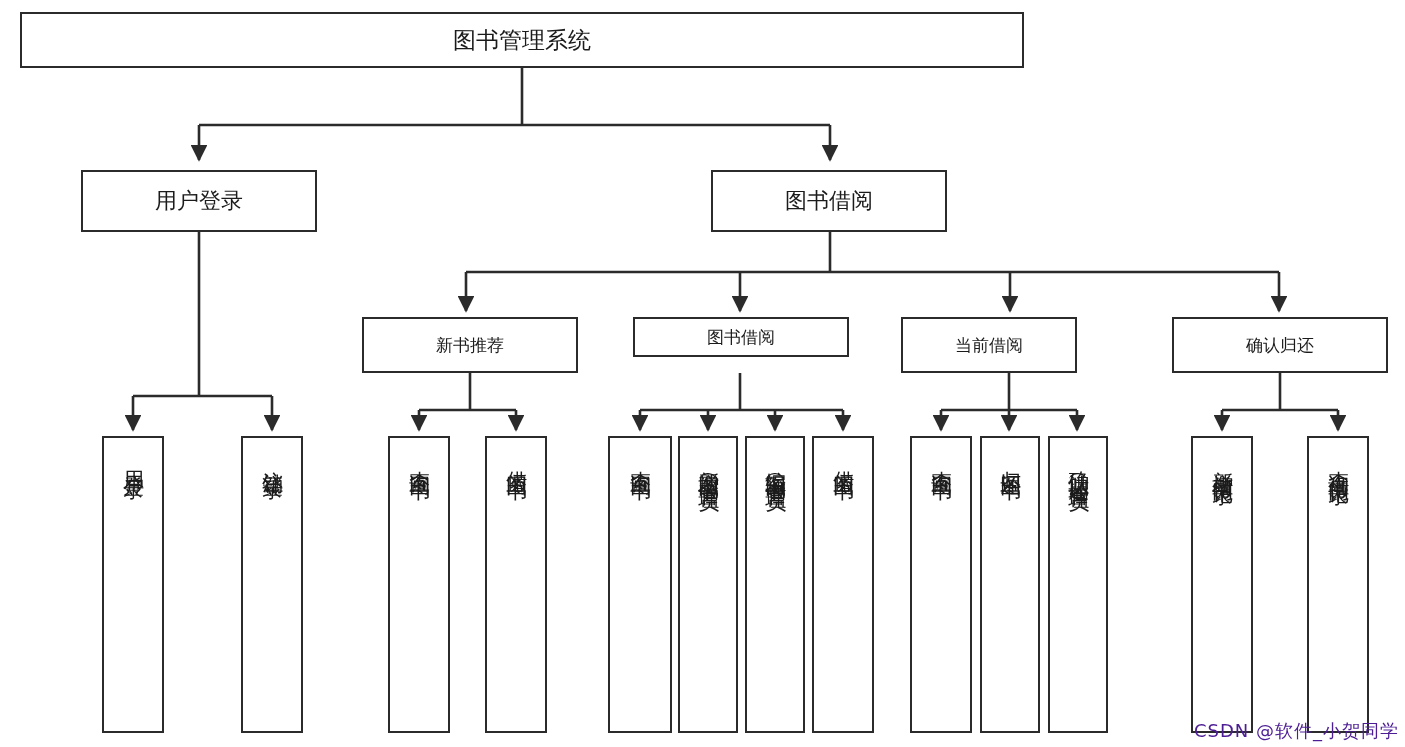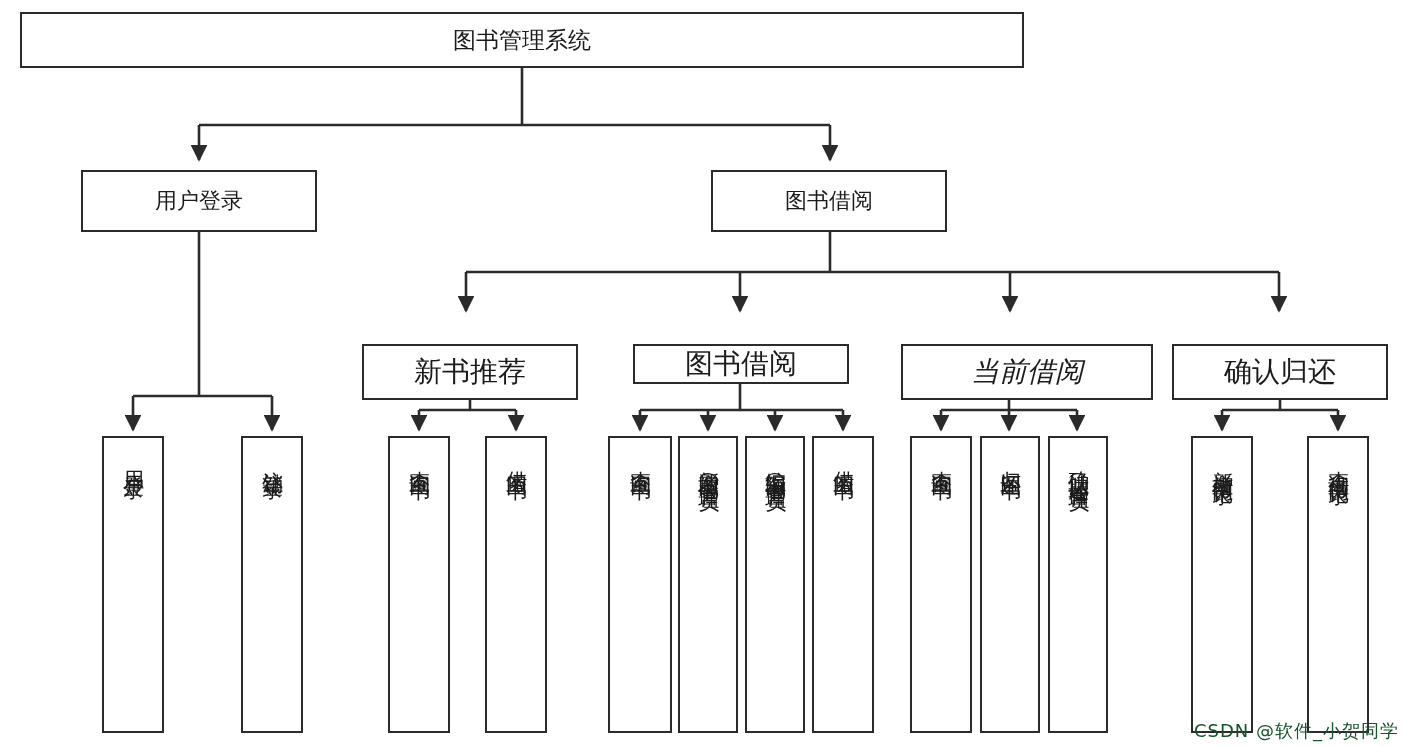--- a/index.html
+++ b/index.html
@@ -28,41 +28,41 @@
     border:2px solid #2b2b2b;
     display:flex;
     align-items:center;
     justify-content:center;
     text-align:center;
     color:#1b1b1b;
     z-index:2;
   }
   .node.root{font-size:23px;}
   .node.lvl2{font-size:22px;}
-  .node.lvl3{font-size:28px;margin-top:27px;}
+  .node.lvl3{font-size:17px;}
   .node.leaf{
     align-items:flex-start;
     padding-top:16px;
     font-size:21px;
   }
   .vlabel{
     writing-mode:vertical-rl;
     text-orientation:upright;
     letter-spacing:3px;
     line-height:1.12;
     display:block;
     white-space:nowrap;
   }
   .hlabel{display:block;line-height:1;}
   .watermark{
     position:absolute;
     right:6px;
     bottom:4px;
     font-size:18px;
-    color:#14532d;
+    color:#4c1d95;
     letter-spacing:1px;
     z-index:5;
     white-space:nowrap;
   }
 </style>
 </head>
 <body>
 
 <div id="canvas">
 
@@ -126,21 +126,21 @@
   <div class="node lvl2" style="left:711px;top:170px;width:236px;height:62px;">
     <span class="hlabel">图书借阅</span>
   </div>
 
   <div class="node lvl3" style="left:362px;top:317px;width:216px;height:56px;">
     <span class="hlabel">新书推荐</span>
   </div>
   <div class="node lvl3" style="left:633px;top:317px;width:216px;height:40px;">
     <span class="hlabel">图书借阅</span>
   </div>
-  <div class="node lvl3" style="left:901px;top:317px;width:252px;height:56px;font-style:italic;">
+  <div class="node lvl3" style="left:901px;top:317px;width:176px;height:56px;">
     <span class="hlabel">当前借阅</span>
   </div>
   <div class="node lvl3" style="left:1172px;top:317px;width:216px;height:56px;">
     <span class="hlabel">确认归还</span>
   </div>
 
   <div class="node leaf" style="left:102px;top:436px;width:62px;height:297px;">
     <span class="vlabel">用户登录</span>
   </div>
   <div class="node leaf" style="left:241px;top:436px;width:62px;height:297px;">

